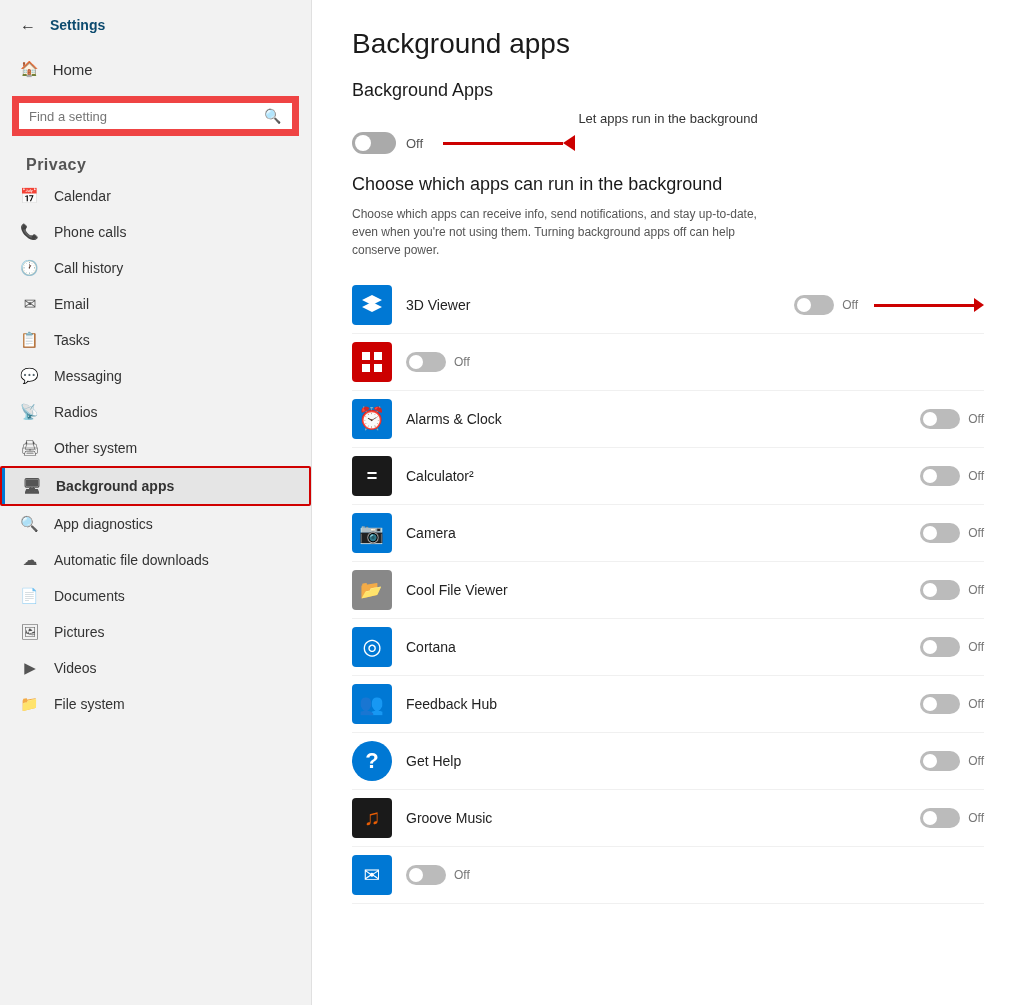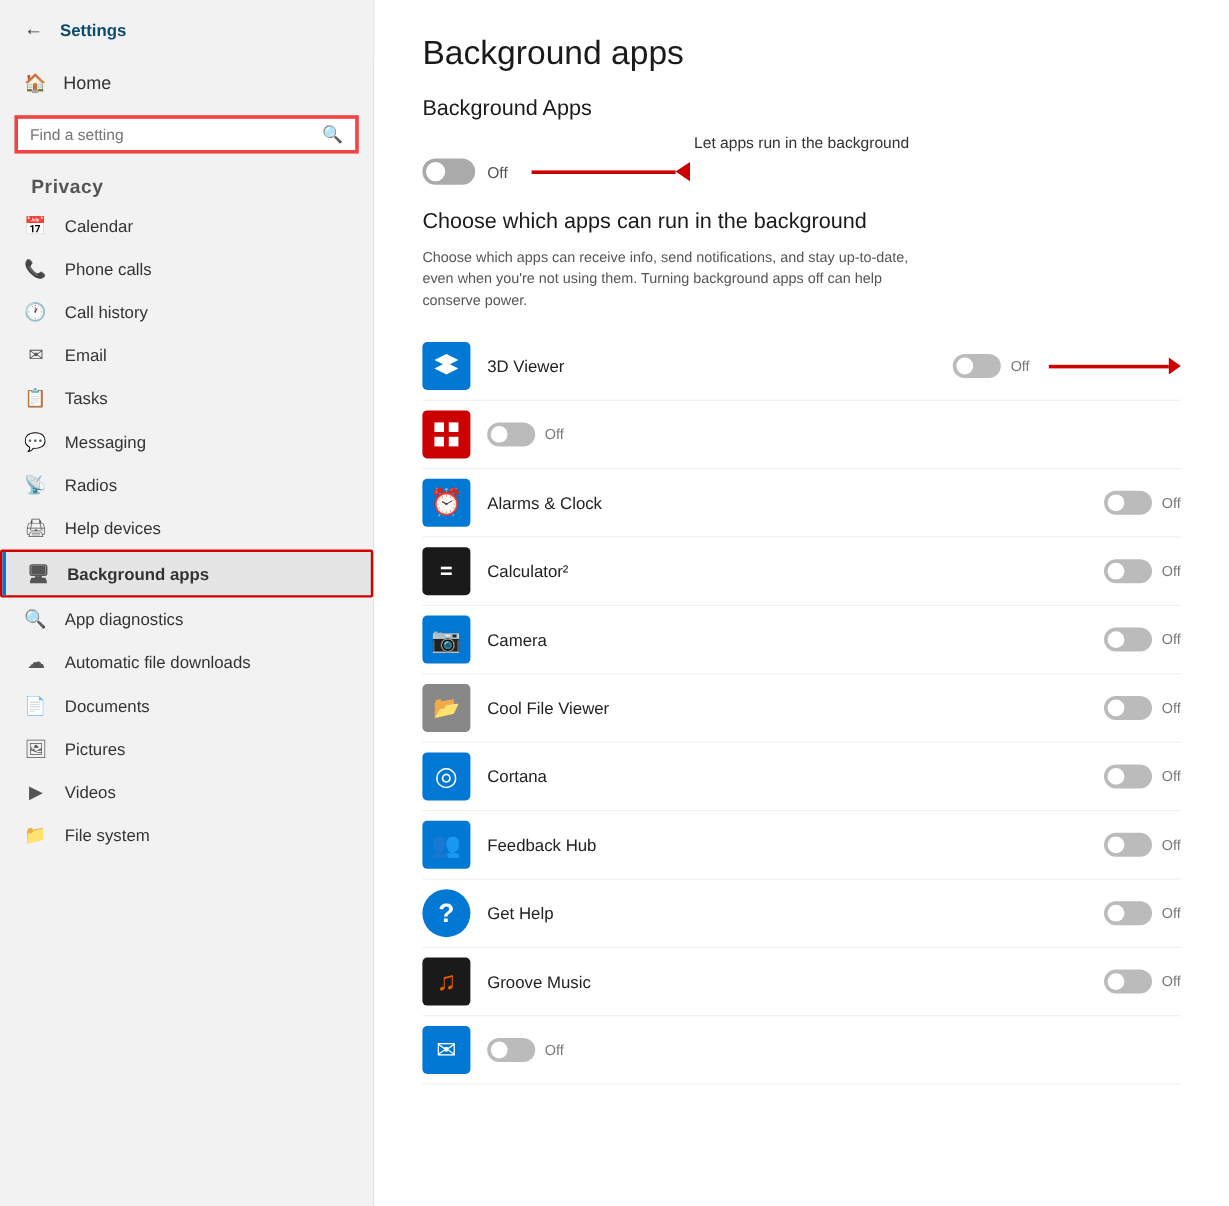--- a/index.html
+++ b/index.html
@@ -42,21 +42,21 @@
       padding: 10px 20px;
       font-size: 15px;
       color: #333;
       cursor: pointer;
     }
     .search-box {
       margin: 8px 12px 12px 12px;
       display: flex;
       align-items: center;
       background: #fff;
-      border: 3px solid #ef4444;
+      border: 7px solid #ef4444;
       padding: 5px 10px;
       gap: 8px;
     }
     .search-box input {
       border: none;
       outline: none;
       font-size: 13px;
       width: 100%;
       background: transparent;
     }
@@ -263,21 +263,21 @@
   <div class="nav-item">
     <span class="nav-item-icon">💬</span>
     <span>Messaging</span>
   </div>
   <div class="nav-item">
     <span class="nav-item-icon">📡</span>
     <span>Radios</span>
   </div>
   <div class="nav-item">
     <span class="nav-item-icon">🖨</span>
-    <span>Help devices</span>
+    <span>Other system</span>
   </div>
   <div class="nav-item active active-box">
     <span class="nav-item-icon">🖥</span>
     <span>Background apps</span>
   </div>
   <div class="nav-item">
     <span class="nav-item-icon">🔍</span>
     <span>App diagnostics</span>
   </div>
   <div class="nav-item">

